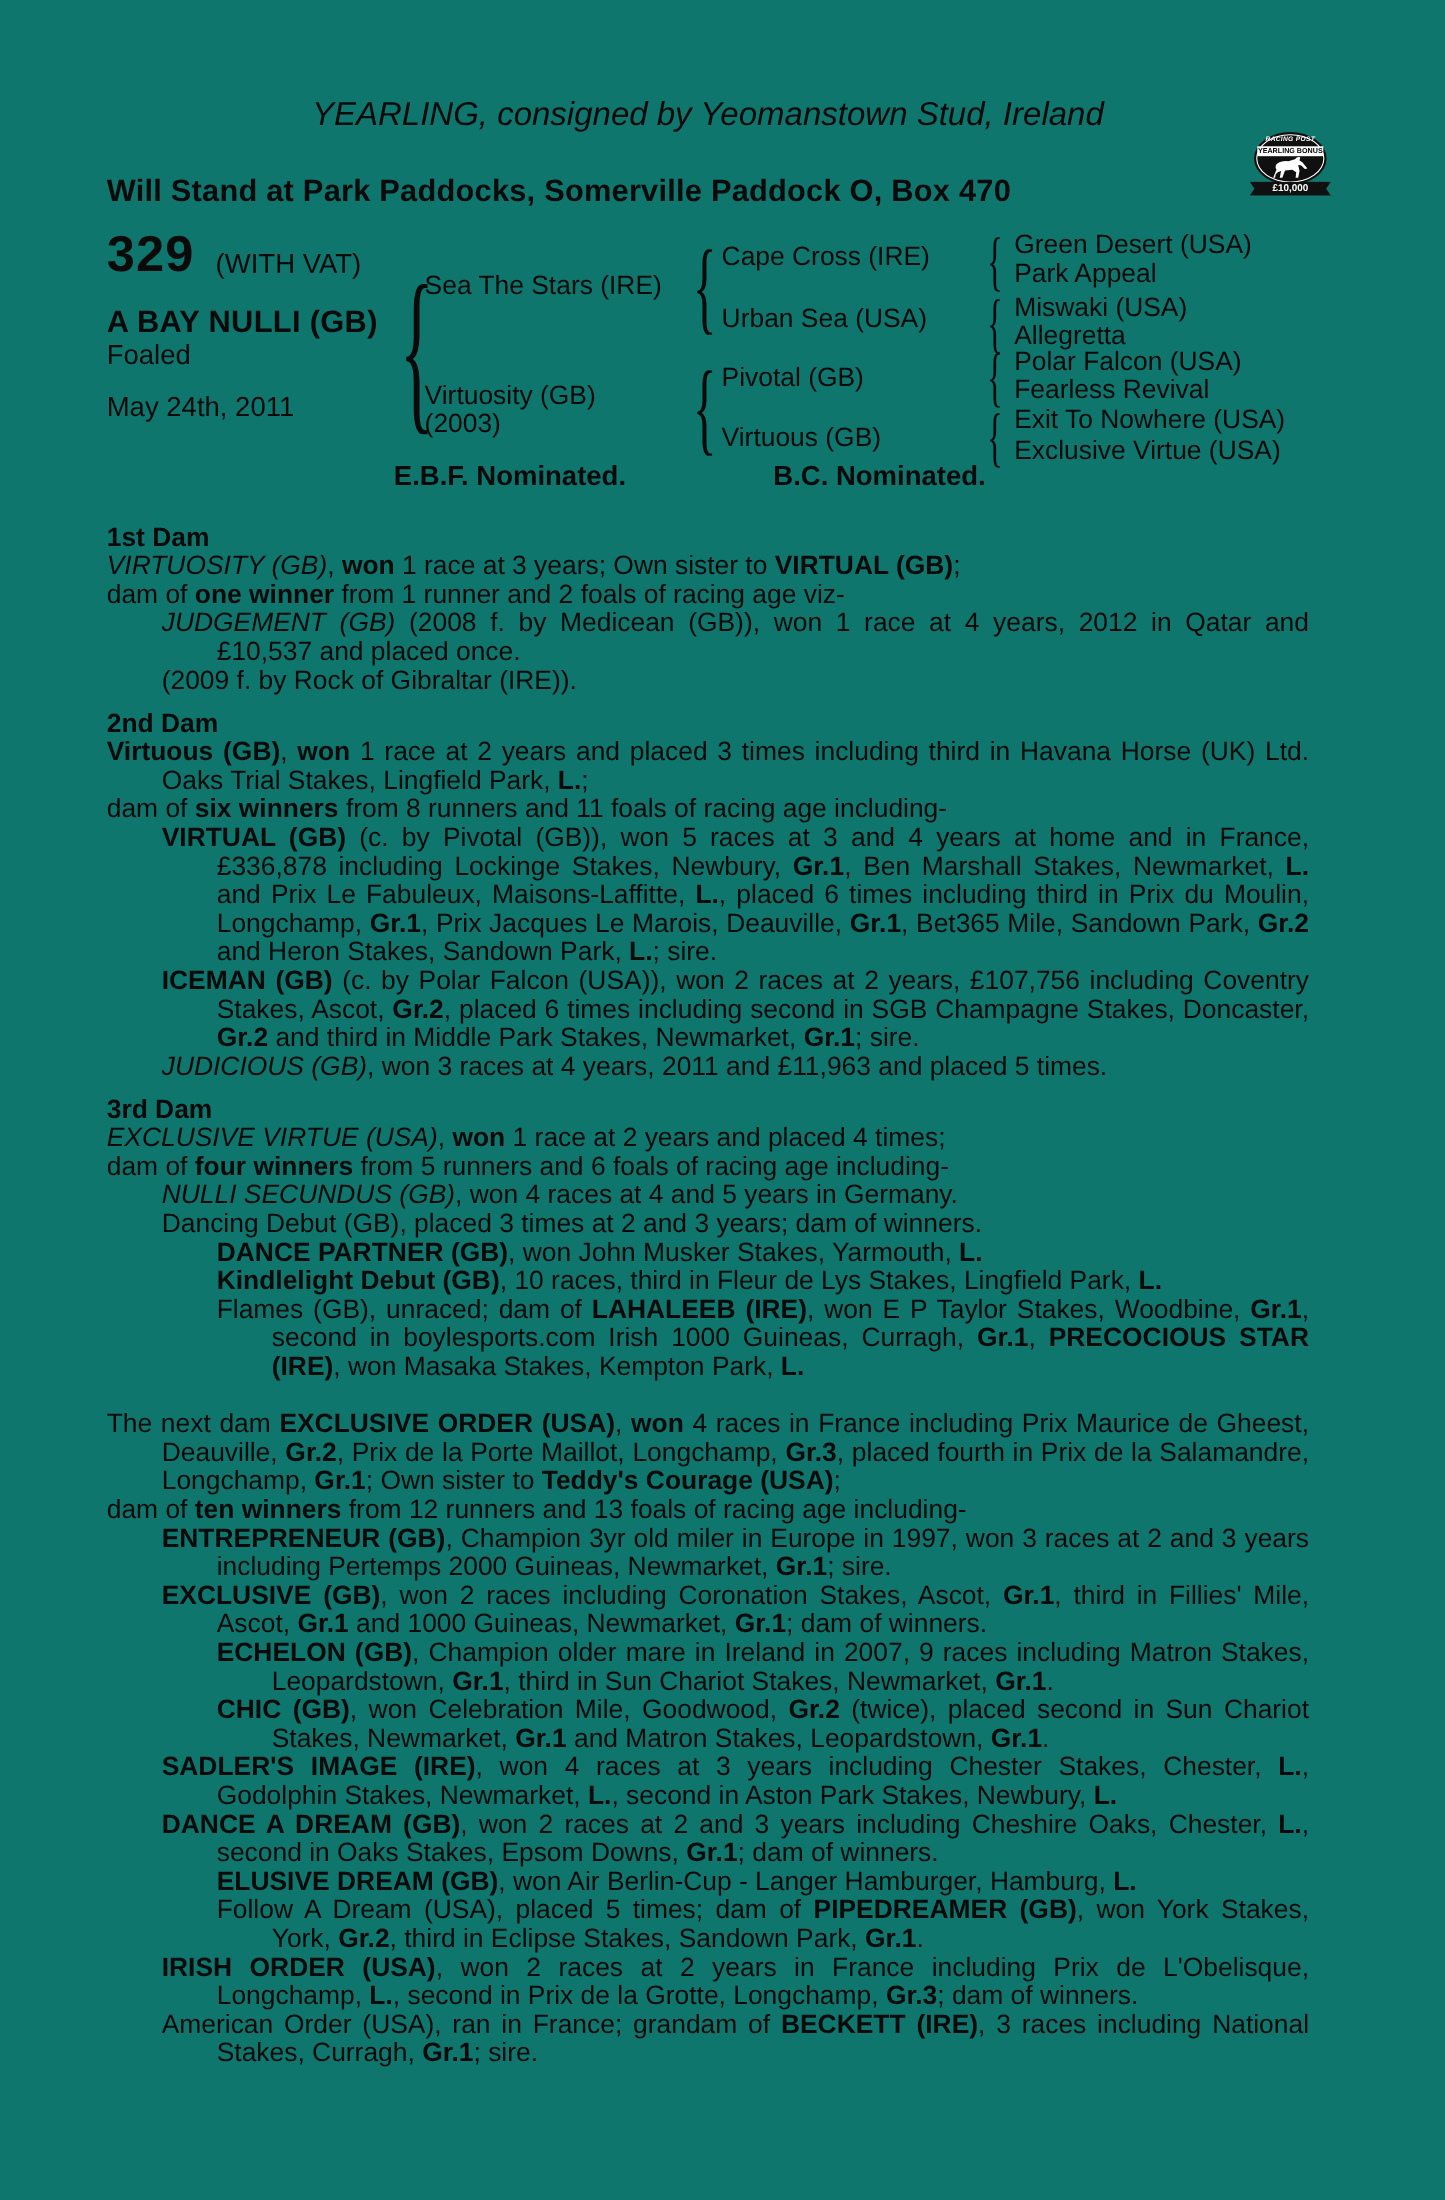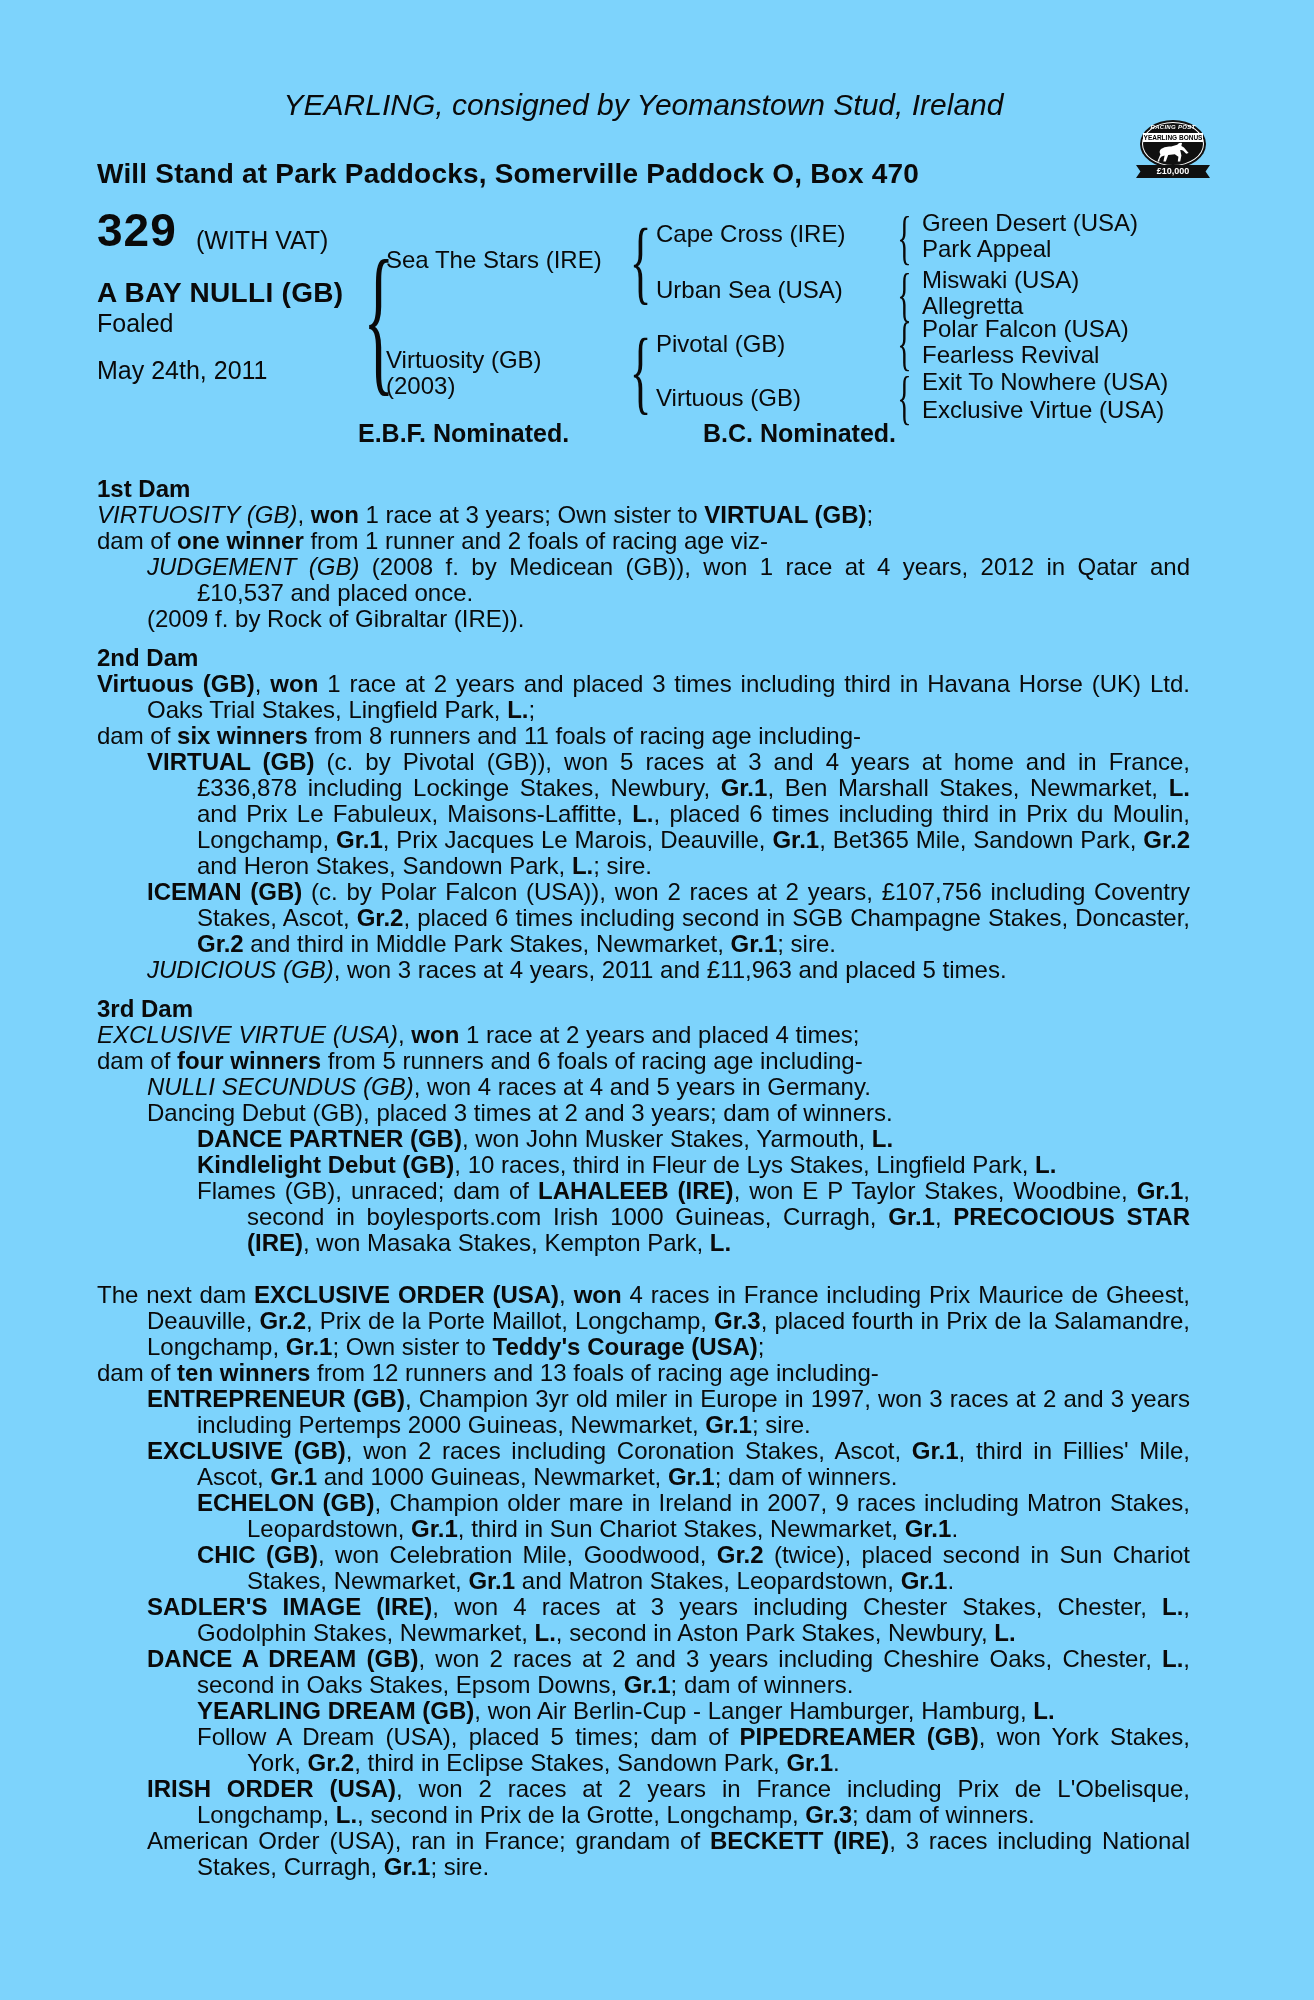--- a/index.html
+++ b/index.html
@@ -1,18 +1,18 @@
 <!DOCTYPE html>
 <html><head>
 <meta charset="utf-8">
 <style>
   html,body { margin:0; padding:0; background:#d9d9d9; }
   .page {
     position:relative; width:1314px; height:2000px; margin:0 auto;
-    background:#7dd3fc; color:#0a0a0a;
+    background:#0f766e; color:#0a0a0a;
     font-family:"Liberation Sans", sans-serif;
     overflow:hidden;
   }
   
   .title {
     position:absolute; left:97px; top:88px; width:1093px;
     text-align:center; font-style:italic; font-size:30px; white-space:nowrap;
   }
   .stand {
     position:absolute; left:97px; top:158px;
@@ -156,19 +156,19 @@
       </div>
       <div class="section next-dam">
         <div class="para p0"><span>The next dam </span><span class="b">EXCLUSIVE ORDER (USA)</span><span>, </span><span class="b">won</span><span> 4 races in France including Prix Maurice de Gheest, Deauville, </span><span class="b">Gr.2</span><span>, Prix de la Porte Maillot, Longchamp, </span><span class="b">Gr.3</span><span>, placed fourth in Prix de la Salamandre, Longchamp, </span><span class="b">Gr.1</span><span>; Own sister to </span><span class="b">Teddy's Courage (USA)</span><span>;</span></div>
         <div class="para p0"><span>dam of </span><span class="b">ten winners</span><span> from 12 runners and 13 foals of racing age including-</span></div>
         <div class="para p1"><span class="b">ENTREPRENEUR (GB)</span><span>, Champion 3yr old miler in Europe in 1997, won 3 races at 2 and 3 years including Pertemps 2000 Guineas, Newmarket, </span><span class="b">Gr.1</span><span>; sire.</span></div>
         <div class="para p1"><span class="b">EXCLUSIVE (GB)</span><span>, won 2 races including Coronation Stakes, Ascot, </span><span class="b">Gr.1</span><span>, third in Fillies' Mile, Ascot, </span><span class="b">Gr.1</span><span> and 1000 Guineas, Newmarket, </span><span class="b">Gr.1</span><span>; dam of winners.</span></div>
         <div class="para p2"><span class="b">ECHELON (GB)</span><span>, Champion older mare in Ireland in 2007, 9 races including Matron Stakes, Leopardstown, </span><span class="b">Gr.1</span><span>, third in Sun Chariot Stakes, Newmarket, </span><span class="b">Gr.1</span><span>.</span></div>
         <div class="para p2"><span class="b">CHIC (GB)</span><span>, won Celebration Mile, Goodwood, </span><span class="b">Gr.2</span><span> (twice), placed second in Sun Chariot Stakes, Newmarket, </span><span class="b">Gr.1</span><span> and Matron Stakes, Leopardstown, </span><span class="b">Gr.1</span><span>.</span></div>
         <div class="para p1"><span class="b">SADLER'S IMAGE (IRE)</span><span>, won 4 races at 3 years including Chester Stakes, Chester, </span><span class="b">L.</span><span>, Godolphin Stakes, Newmarket, </span><span class="b">L.</span><span>, second in Aston Park Stakes, Newbury, </span><span class="b">L.</span></div>
         <div class="para p1"><span class="b">DANCE A DREAM (GB)</span><span>, won 2 races at 2 and 3 years including Cheshire Oaks, Chester, </span><span class="b">L.</span><span>, second in Oaks Stakes, Epsom Downs, </span><span class="b">Gr.1</span><span>; dam of winners.</span></div>
-        <div class="para p2"><span class="b">YEARLING DREAM (GB)</span><span>, won Air Berlin-Cup - Langer Hamburger, Hamburg, </span><span class="b">L.</span></div>
+        <div class="para p2"><span class="b">ELUSIVE DREAM (GB)</span><span>, won Air Berlin-Cup - Langer Hamburger, Hamburg, </span><span class="b">L.</span></div>
         <div class="para p2"><span>Follow A Dream (USA), placed 5 times; dam of </span><span class="b">PIPEDREAMER (GB)</span><span>, won York Stakes, York, </span><span class="b">Gr.2</span><span>, third in Eclipse Stakes, Sandown Park, </span><span class="b">Gr.1</span><span>.</span></div>
         <div class="para p1"><span class="b">IRISH ORDER (USA)</span><span>, won 2 races at 2 years in France including Prix de L'Obelisque, Longchamp, </span><span class="b">L.</span><span>, second in Prix de la Grotte, Longchamp, </span><span class="b">Gr.3</span><span>; dam of winners.</span></div>
         <div class="para p1"><span>American Order (USA), ran in France; grandam of </span><span class="b">BECKETT (IRE)</span><span>, 3 races including National Stakes, Curragh, </span><span class="b">Gr.1</span><span>; sire.</span></div>
       </div>
     </div>
 </div>
 
 </body></html>

